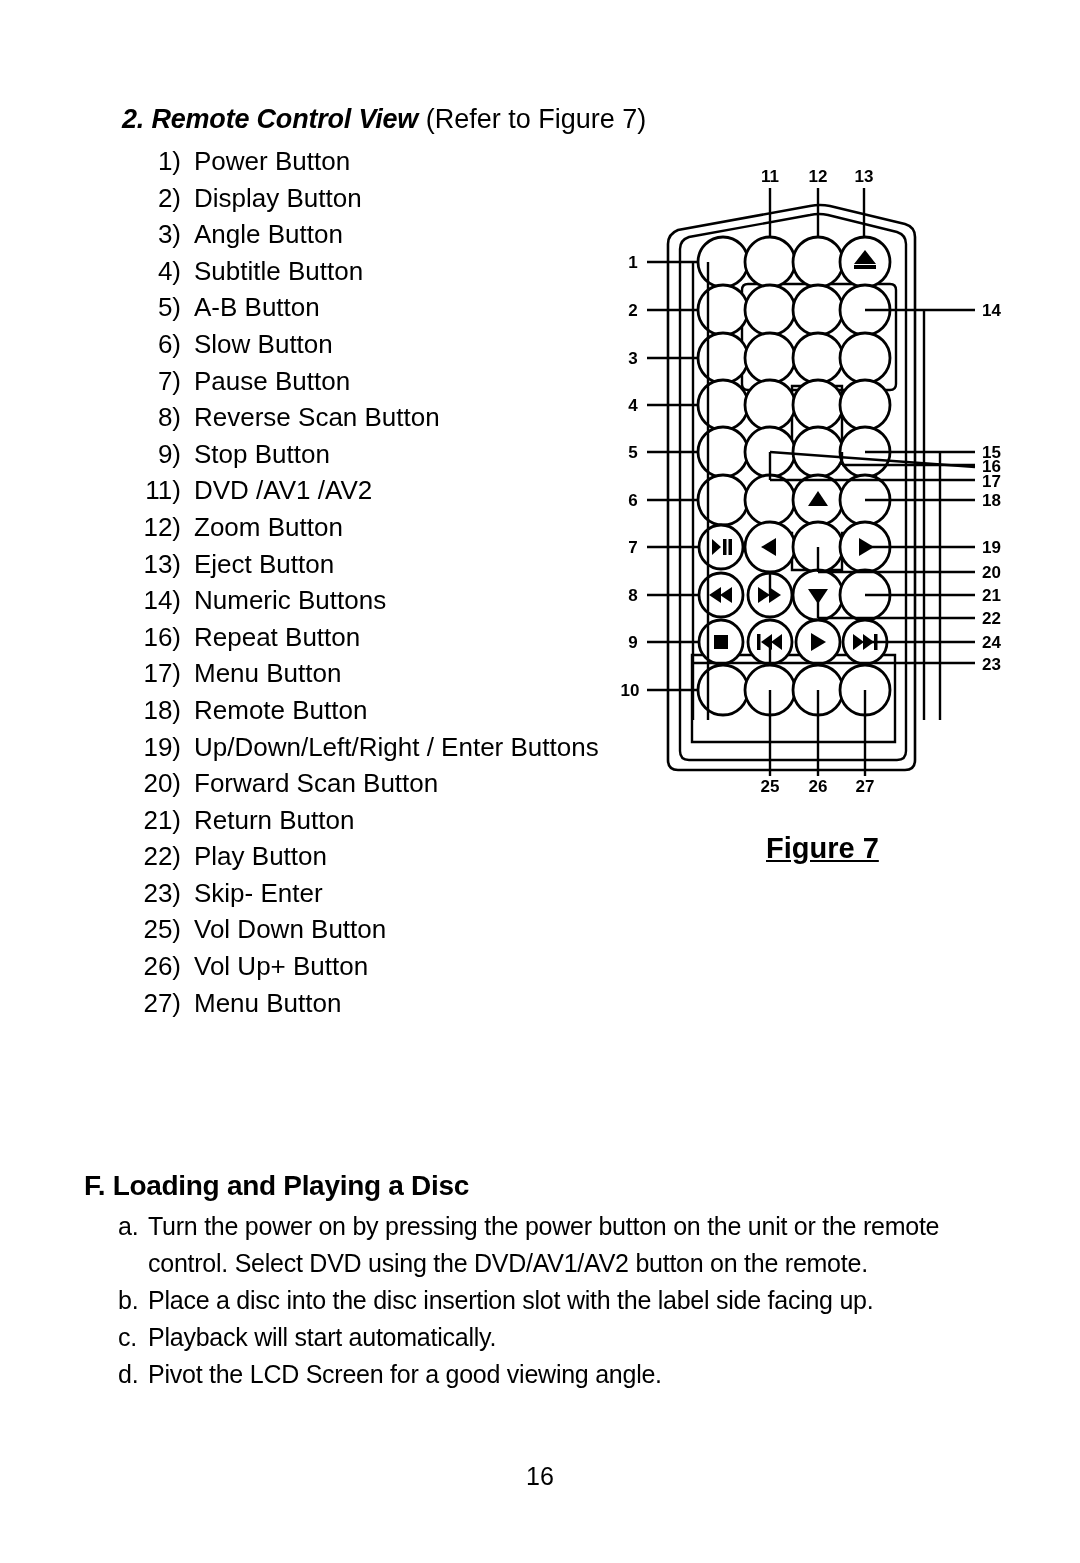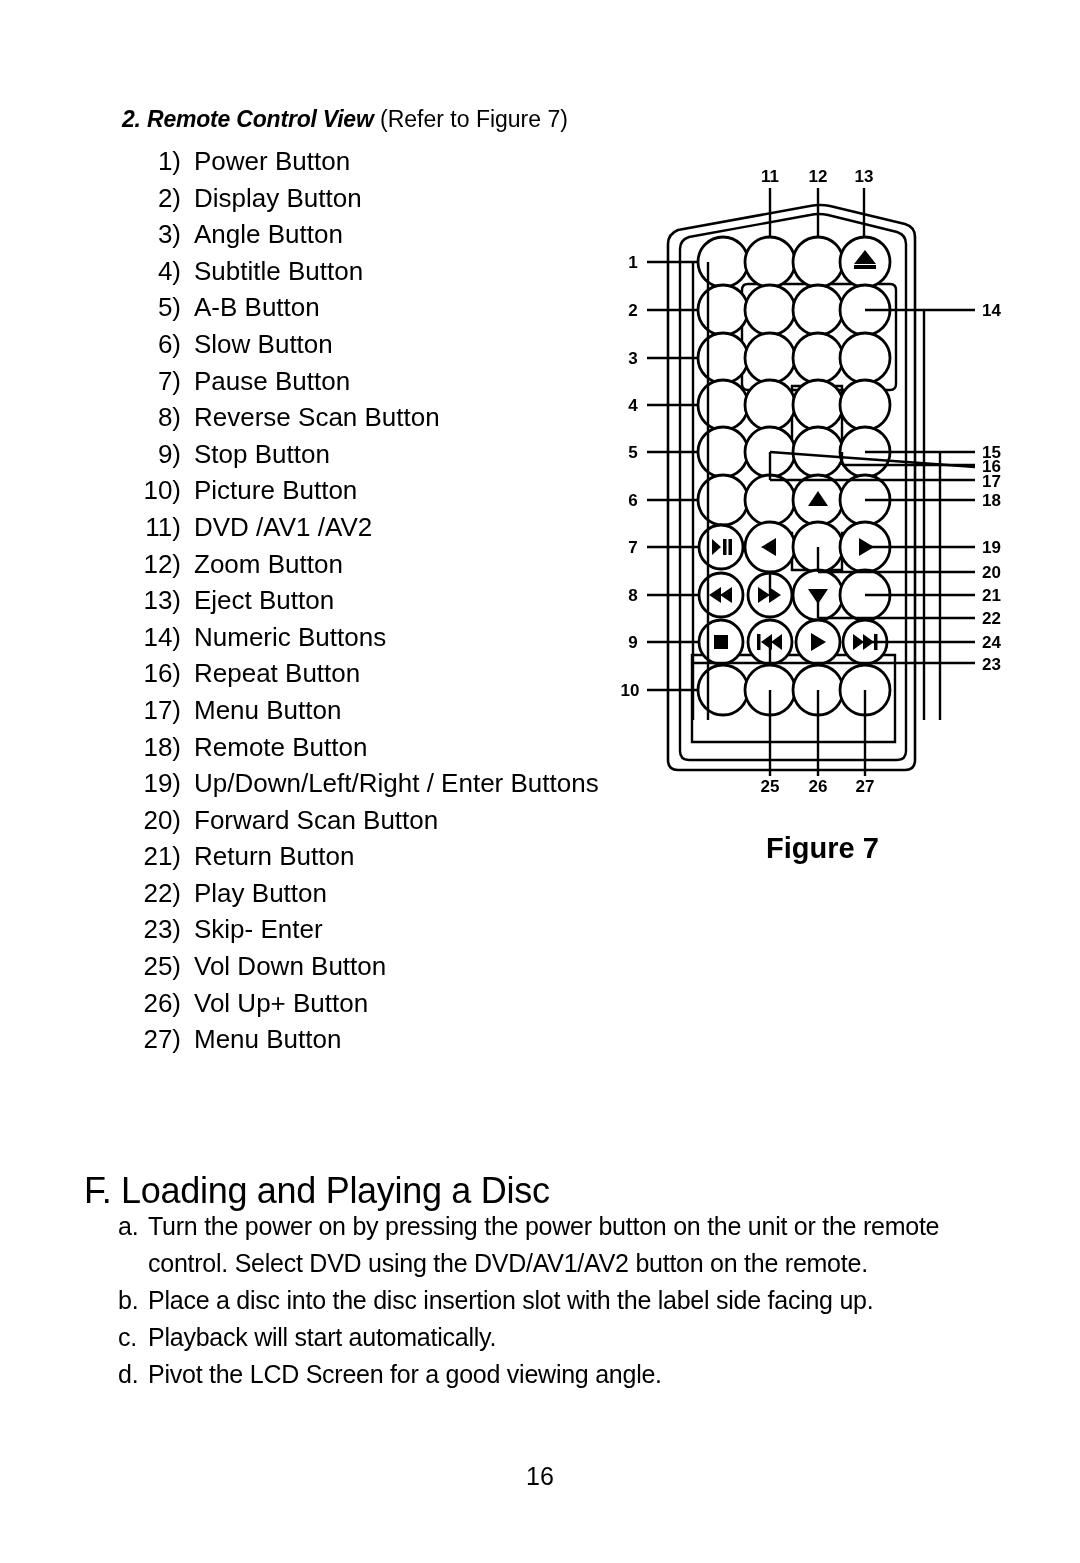--- a/index.html
+++ b/index.html
@@ -14,21 +14,21 @@
     font-family: "Liberation Sans", sans-serif;
     color: #000000;
     overflow: hidden;
   }
 
   
   #section-heading {
     position: absolute;
     left: 122px;
     top: 102px;
-    font-size: 23px;
+    font-size: 27px;
     line-height: 34px;
     white-space: nowrap;
   }
   #section-heading .bolditalic {
     font-weight: bold;
     font-style: italic;
     letter-spacing: -0.2px;
   }
   #section-heading .plain {
     font-weight: normal;
@@ -59,22 +59,22 @@
   }
   .remote-item .lbl {
     flex: 0 0 auto;
   }
 
   
   #section-f-heading {
     position: absolute;
     left: 84px;
     top: 1170px;
-    font-size: 36px;
-    font-weight: normal;
+    font-size: 28px;
+    font-weight: bold;
     white-space: nowrap;
     letter-spacing: -0.3px;
   }
   #steps {
     position: absolute;
     left: 118px;
     top: 1208px;
     width: 900px;
   }
   .step {
@@ -111,20 +111,21 @@
     width: 400px;
     height: 640px;
   }
   #figure-caption {
     position: absolute;
     left: 766px;
     top: 832px;
     font-size: 29px;
     font-weight: bold;
     white-space: nowrap;
+    text-decoration: underline;
   }
   #figure-svg { display: block; }
 </style>
 </head>
 <body>
 
 <div id="section-heading">
   <span class="bolditalic">2. Remote Control View</span><span class="plain"> (Refer to Figure 7)</span>
 </div>
 
@@ -157,24 +158,20 @@
       <span class="num">7)</span>
       <span class="lbl">Pause Button</span>
     </div>
     <div class="remote-item">
       <span class="num">8)</span>
       <span class="lbl">Reverse Scan Button</span>
     </div>
     <div class="remote-item">
       <span class="num">9)</span>
       <span class="lbl">Stop Button</span>
-    </div>
-    <div class="remote-item">
-      <span class="num">10)</span>
-      <span class="lbl">Picture Button</span>
     </div>
     <div class="remote-item">
       <span class="num">11)</span>
       <span class="lbl">DVD /AV1 /AV2</span>
     </div>
     <div class="remote-item">
       <span class="num">12)</span>
       <span class="lbl">Zoom Button</span>
     </div>
     <div class="remote-item">

